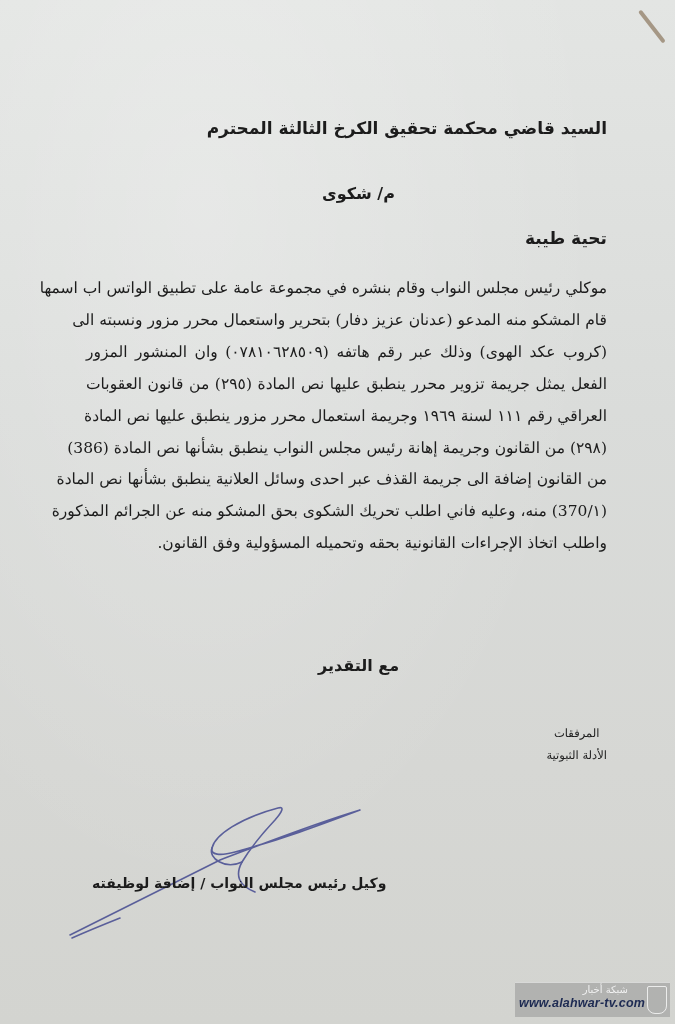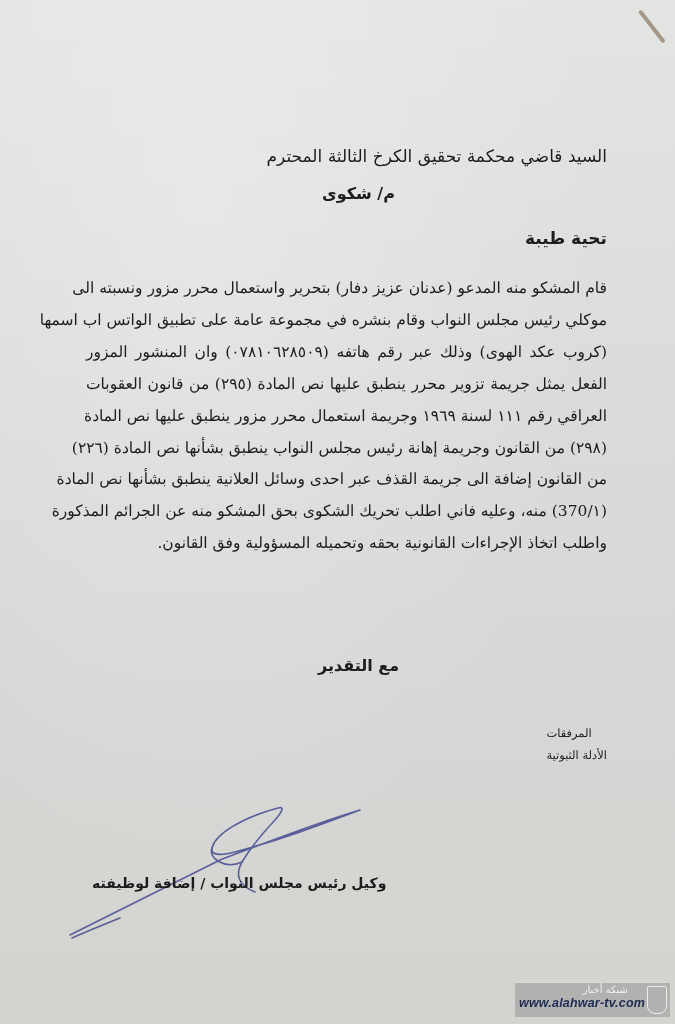--- a/index.html
+++ b/index.html
@@ -35,23 +35,22 @@
     }
     .rtl {
       direction: rtl;
       unicode-bidi: embed;
       position: absolute;
     }
     .addressee {
       right: 68px;
       top: 118px;
       font-size: 17px;
-      font-weight: normal;
+      font-weight: bold;
       white-space: nowrap;
-      margin-top: 28px;
     }
     .subject {
       left: 322px;
       top: 184px;
       font-size: 16px;
       font-weight: bold;
       white-space: nowrap;
     }
     .greeting {
       right: 68px;
@@ -85,21 +84,21 @@
       font-size: 16px;
       font-weight: bold;
       white-space: nowrap;
     }
     .attachments {
       right: 68px;
       top: 722px;
       font-family: "DejaVu Serif", "Liberation Serif", serif;
       font-size: 11.5px;
       line-height: 22px;
-      text-align: left;
+      text-align: center;
     }
     .signature {
       position: absolute;
       left: 60px;
       top: 800px;
       width: 320px;
       height: 150px;
     }
     .signer {
       left: 92px;
@@ -154,26 +153,26 @@
 <div class="page-shade"></div>
 <div class="pen-mark"></div>
 
 <div class="rtl addressee">السيد قاضي محكمة تحقيق الكرخ الثالثة المحترم</div>
 
 <div class="rtl subject">م/ شكوى</div>
 
 <div class="rtl greeting">تحية طيبة</div>
 
 <div class="rtl body-text">
+  <span class="line">موكلي رئيس مجلس النواب وقام بنشره في مجموعة عامة على تطبيق الواتس اب اسمها</span>
   <span class="line">قام المشكو منه المدعو (عدنان عزيز دفار) بتحرير واستعمال محرر مزور ونسبته الى</span>
-  <span class="line">موكلي رئيس مجلس النواب وقام بنشره في مجموعة عامة على تطبيق الواتس اب اسمها</span>
   <span class="line">(كروب عكد الهوى) وذلك عبر رقم هاتفه (٠٧٨١٠٦٢٨٥٠٩) وان المنشور المزور</span>
   <span class="line">الفعل يمثل جريمة تزوير محرر ينطبق عليها نص المادة (٢٩٥) من قانون العقوبات</span>
   <span class="line">العراقي رقم ١١١ لسنة ١٩٦٩ وجريمة استعمال محرر مزور ينطبق عليها نص المادة</span>
-  <span class="line">(٢٩٨) من القانون وجريمة إهانة رئيس مجلس النواب ينطبق بشأنها نص المادة (٢٢٦)</span>
+  <span class="line">(٢٩٨) من القانون وجريمة إهانة رئيس مجلس النواب ينطبق بشأنها نص المادة (386)</span>
   <span class="line">من القانون إضافة الى جريمة القذف عبر احدى وسائل العلانية ينطبق بشأنها نص المادة</span>
   <span class="line">(١/370) منه، وعليه فاني اطلب تحريك الشكوى بحق المشكو منه عن الجرائم المذكورة</span>
   <span class="line last">واطلب اتخاذ الإجراءات القانونية بحقه وتحميله المسؤولية وفق القانون.</span>
 </div>
 
 <div class="rtl closing">مع التقدير</div>
 
 <div class="rtl attachments">
   <div>المرفقات</div>
   <div>الأدلة الثبوتية</div>

